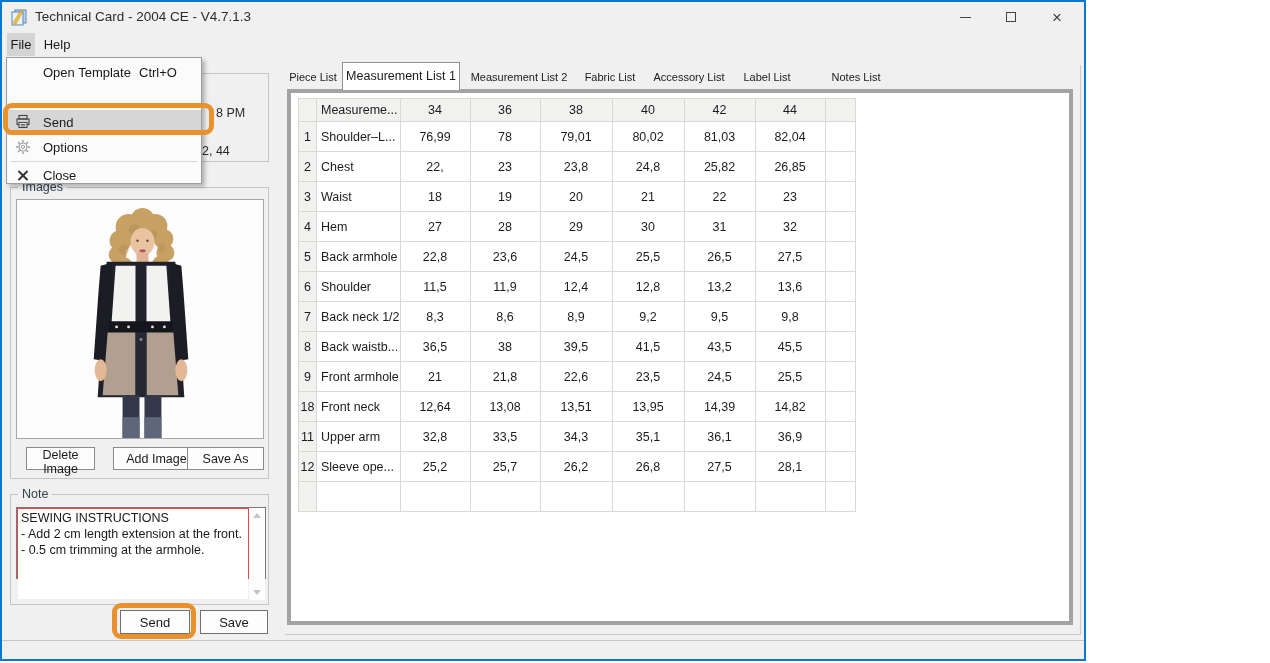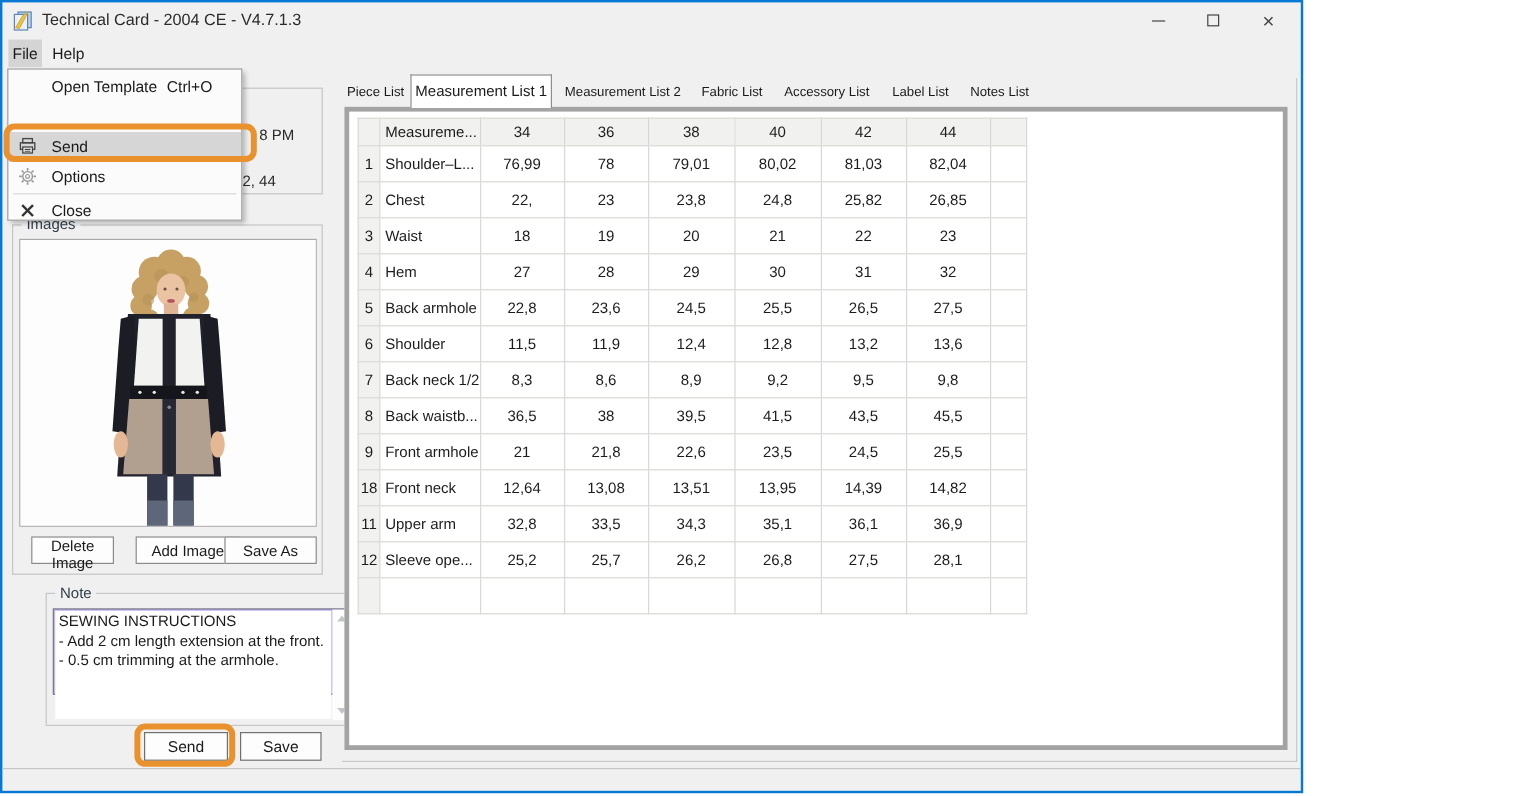--- a/index.html
+++ b/index.html
@@ -59,23 +59,23 @@
   
   .gb-images { left:8px; top:185px; width:259px; height:292px; }
   .image-box { position:absolute; left:5px; top:11px; width:248px; height:240px;
                background:#ffffff; border:1px solid #a8a8a8; overflow:hidden; }
   .img-btn { position:absolute; top:259px; height:23px; background:#fdfdfd;
              border:1px solid #8a8a8a; font-size:12.5px; color:#1a1a1a;
              font-family:"Liberation Sans", sans-serif; }
   .btn-del { left:15px; width:69px; } .btn-add { left:102px; width:87px; } .btn-saveas { left:176px; width:77px; }
 
   
-  .gb-note { left:8px; top:492px; width:259px; height:111px;margin-left:28px; }
+  .gb-note { left:8px; top:492px; width:259px; height:111px; }
   .textbox { position:absolute; left:5px; top:12px; width:250px; height:72px;
-             background:#c4b5fd; border:1px solid #7a7a7a; }
+             background:#ef4444; border:1px solid #7a7a7a; }
   .textbox textarea { position:absolute; left:1px; top:1px; width:230px; height:90px;
              border:none; outline:none; resize:none; background:#fff;
              font-family:"Liberation Sans", sans-serif; font-size:12.5px;
              line-height:1.28; color:#1a1a1a; padding:1px 3px; overflow:hidden; }
   .sb { position:absolute; right:0; top:0; width:16px; height:92px; background:#fdfdfd; }
   .sb-btn { position:absolute; left:0; width:16px; height:15px; display:flex;
             align-items:center; justify-content:center; }
   .sb-up { top:0; } .sb-dn { bottom:0; }
   .tri-up { width:0; height:0; border-left:4px solid transparent; border-right:4px solid transparent;
             border-bottom:5px solid #bfc5c9; }
@@ -86,21 +86,21 @@
   .foot-btn { position:absolute; top:608px; height:24px; background:#fdfdfd;
               border:1px solid #707070; font-size:13px; color:#1a1a1a;
               font-family:"Liberation Sans", sans-serif; }
   .btn-send { left:118px; width:70px; } .btn-save { left:198px; width:68px; }
 
   
   .tab { position:absolute; top:65px; height:21px; line-height:21px; font-size:11px;
          color:#1a1a1a; text-align:center; white-space:nowrap; }
   .t0 { left:285px; width:52px; } .t2 { left:462px; width:110px; }
   .t3 { left:579px; width:58px; } .t4 { left:646px; width:82px; }
-  .t5 { left:737px; width:56px; } .t6 { left:801px; width:60px; }
+  .t5 { left:737px; width:56px; } .t6 { left:824px; width:60px; }
   .tab-active { position:absolute; left:340px; top:60px; width:118px; height:28px;
                 background:#ffffff; border:1px solid #8f8f8f; border-bottom:none;
                 line-height:26px; font-size:12.5px; text-align:center; color:#1a1a1a; z-index:5; }
   .tab-panel { position:absolute; left:285px; top:87px; width:786px; height:536px;
                background:#ffffff; border:4px solid #a3a3a3; }
   .outer-v { position:absolute; left:1078px; top:63px; width:1px; height:570px; background:#c9c9c9; }
   .outer-h { position:absolute; left:283px; top:632px; width:796px; height:1px; background:#c9c9c9; }
 
   
   .grid { position:absolute; left:7px; top:5px; border-collapse:collapse; table-layout:fixed; }

